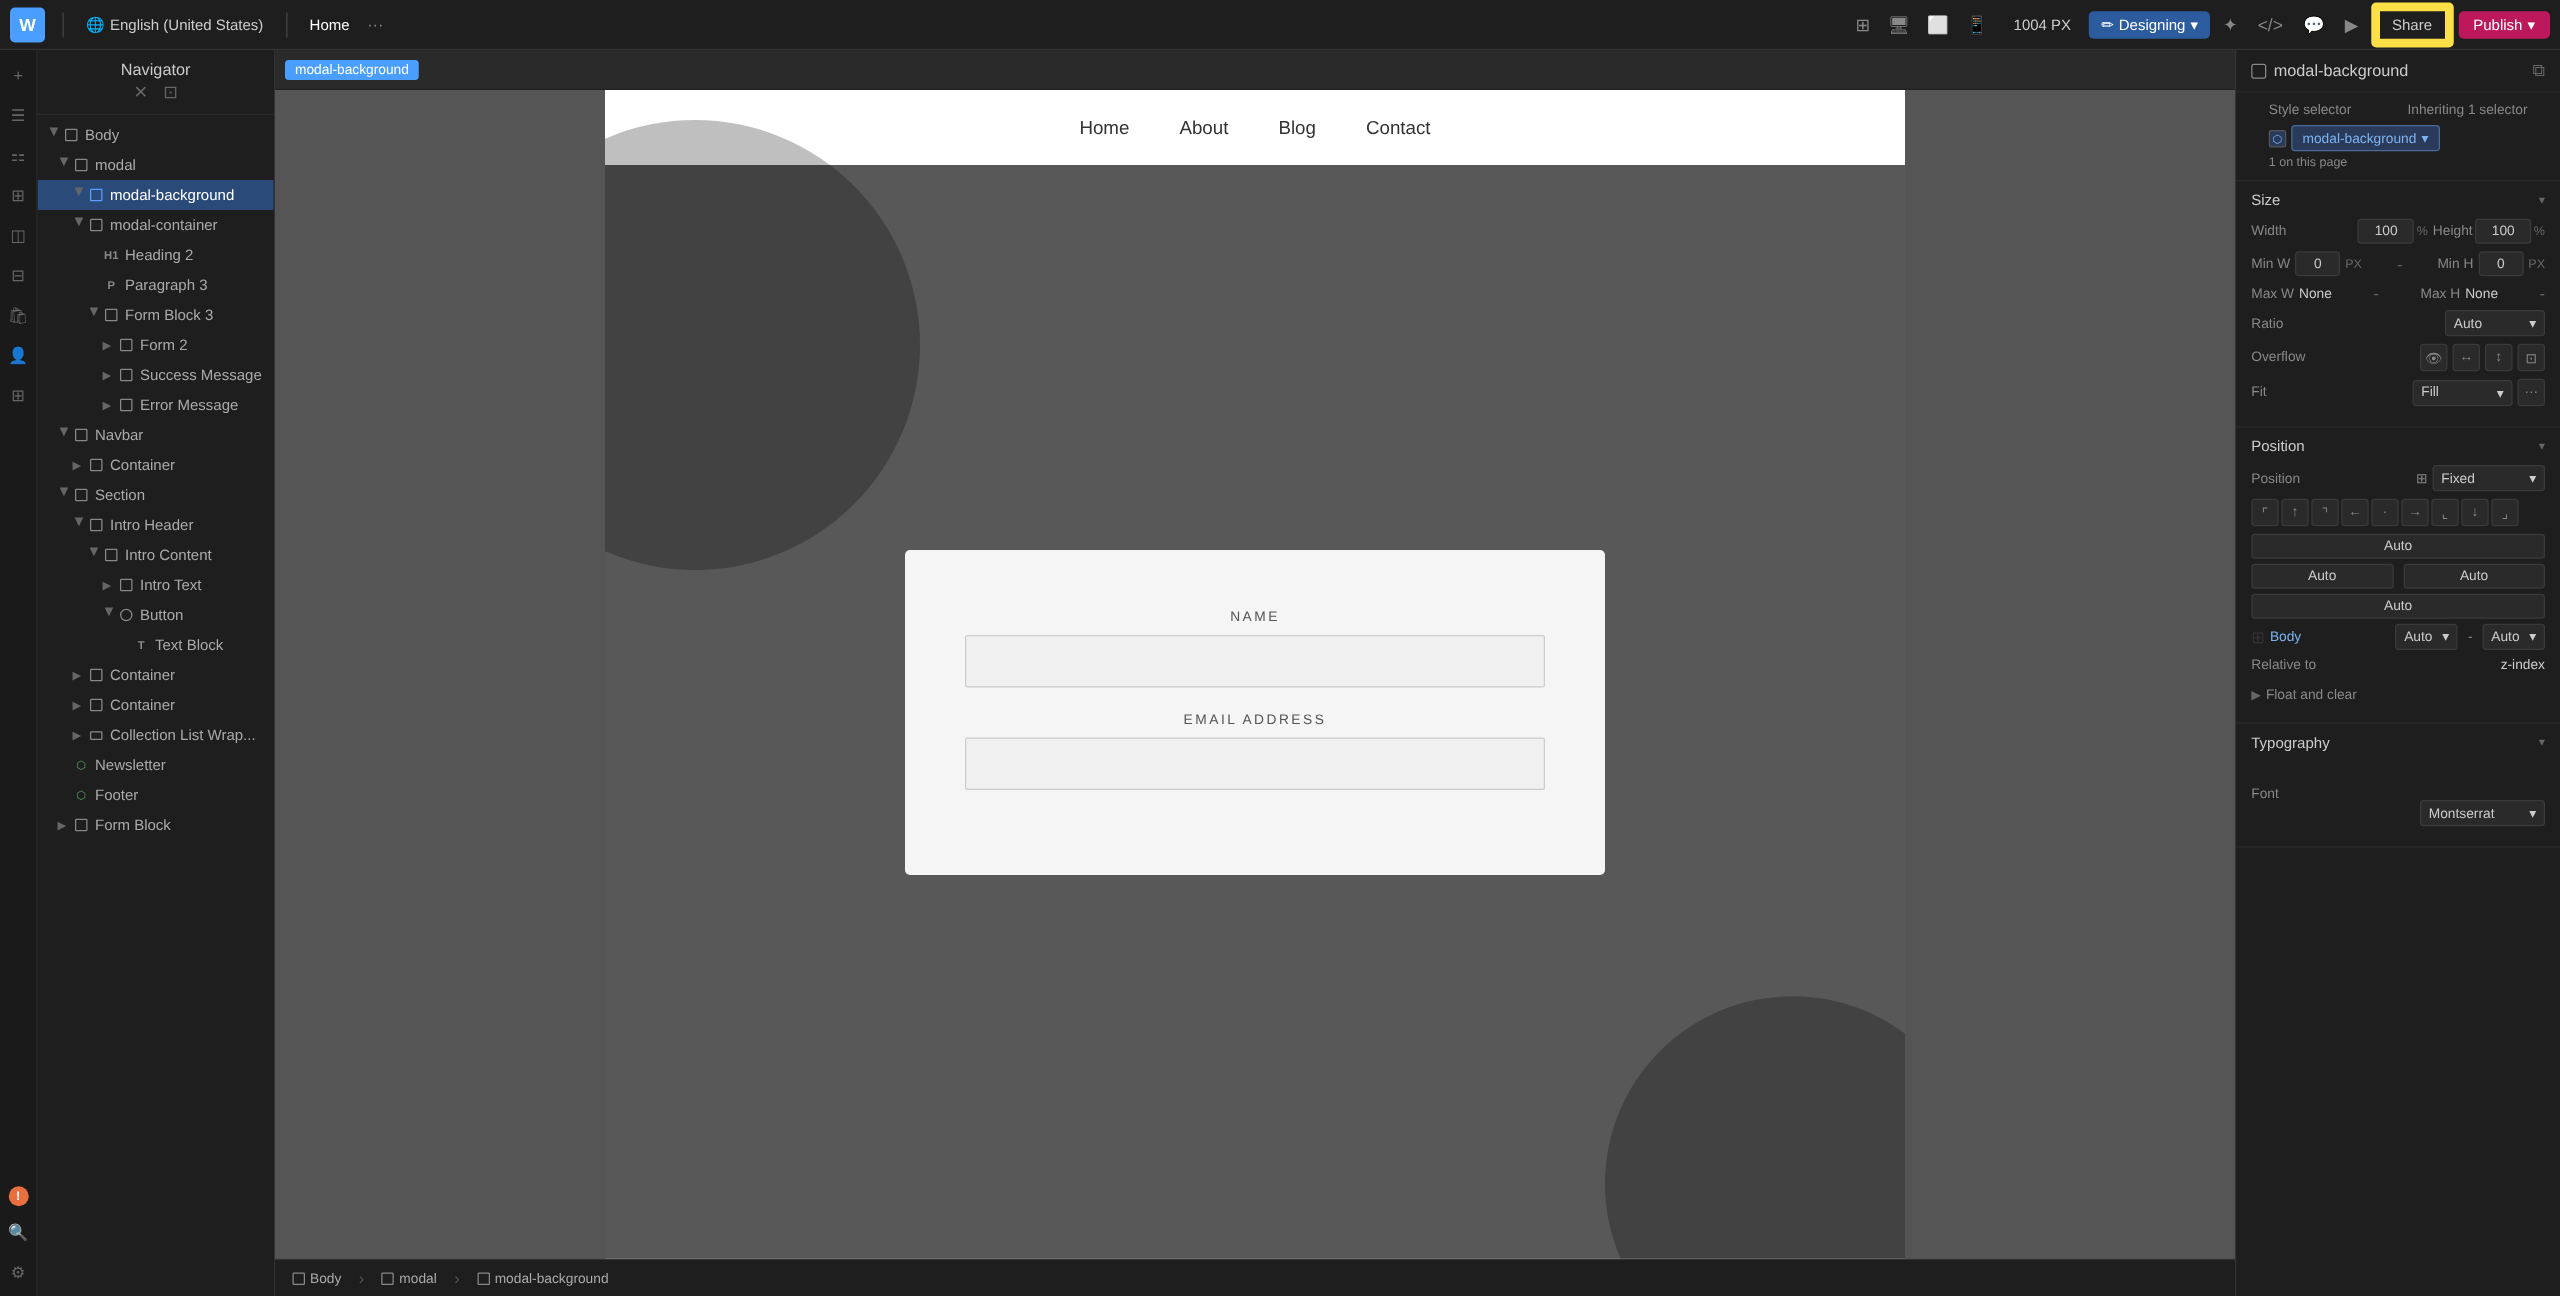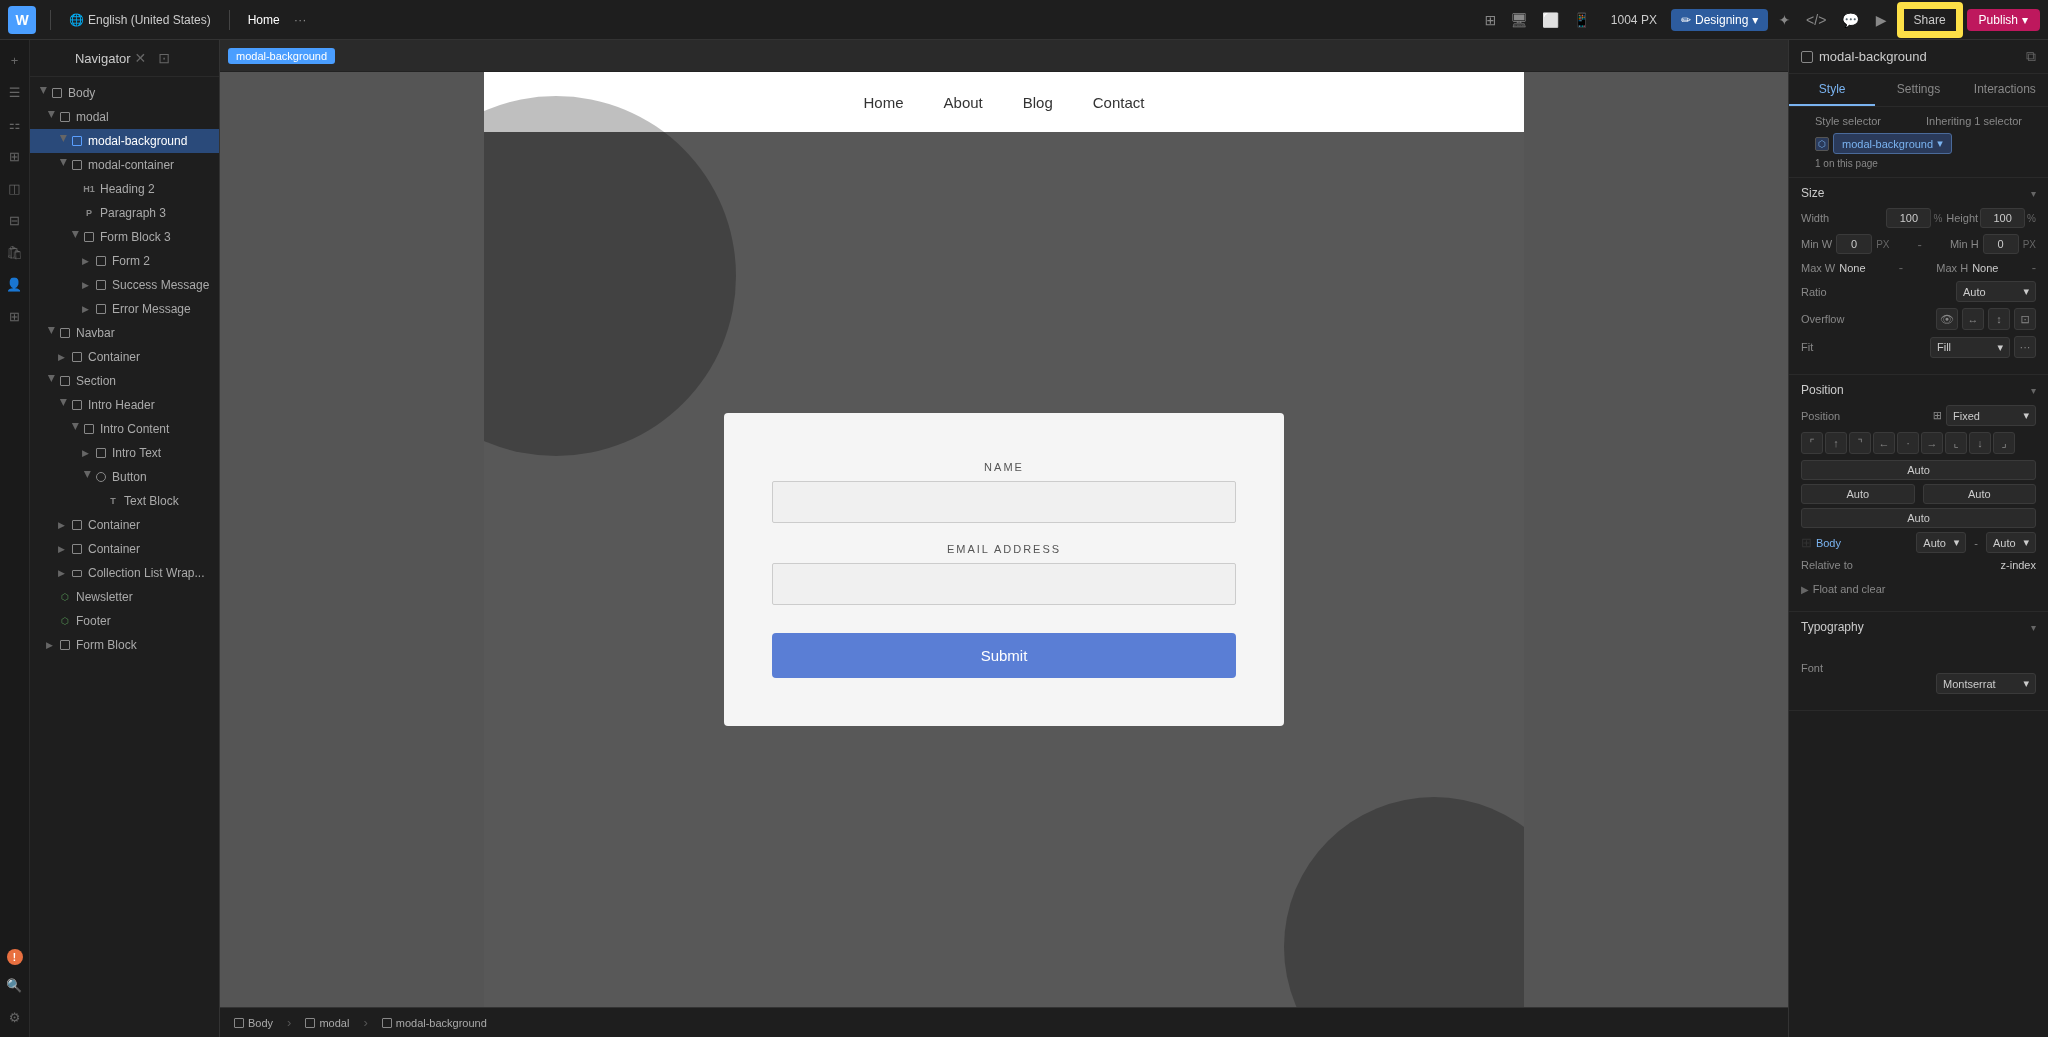--- a/index.html
+++ b/index.html
@@ -95,20 +95,21 @@
     .navigator-panel {
       flex: 1;
       display: flex;
       flex-direction: column;
       background: #1e1e1e;
     }
     .navigator-header {
       display: flex; align-items: center; justify-content: center;
       padding: 8px 10px;
       border-bottom: 1px solid #2a2a2a;
+      flex-direction: column;
     }
     .navigator-title { color: #ccc; font-size: 13px; font-weight: 500; }
     .navigator-actions { display: flex; gap: 4px; }
     .nav-action-btn {
       background: transparent; border: none; color: #666; cursor: pointer;
       font-size: 14px; padding: 2px 4px; border-radius: 3px;
     }
 
     
     .tree { flex: 1; overflow-y: auto; padding: 4px 0; }
@@ -658,23 +659,20 @@
 
           <div class="modal-overlay">
             <div class="modal-box">
 
               <div class="modal-label">NAME</div>
               <input class="modal-input" type="text" style="">
 
               <div class="modal-label">EMAIL ADDRESS</div>
               <input class="modal-input" type="email" style="">
 
-              <button class="modal-submit">
-                <span>Submit</span>
-              </button>
             </div>
           </div>
         </div>
       </div>
     </div>
 
     <div class="bottom-bar">
       <div class="breadcrumb-item">
         <span class="bc-checkbox"></span>
         <span>Body</span>
@@ -693,25 +691,20 @@
   </div>
 
   <div class="right-panel">
 
     <div class="right-panel-header">
       <span class="rp-checkbox"></span>
       <span class="rp-title">modal-background</span>
       <button class="rp-copy-btn">⧉</button>
     </div>
 
-    <div class="right-panel-tabs">
-      <div class="rp-tab active">Style</div>
-      <div class="rp-tab">Settings</div>
-      <div class="rp-tab">Interactions</div>
-    </div>
 
     <div class="right-panel-body">
 
       <div class="style-selector-row rp-section" style="padding:8px 26px 8px;">
         <div class="field-row">
           <span class="field-label">Style selector</span>
           <span style="color:#888;font-size:11px;">Inheriting 1 selector</span>
         </div>
         <div style="display:flex;align-items:center;gap:4px;margin-top:4px;">
           <div style="width:14px;height:14px;border:1px solid #555;border-radius:2px;background:#2a3a5a;display:flex;align-items:center;justify-content:center;">

